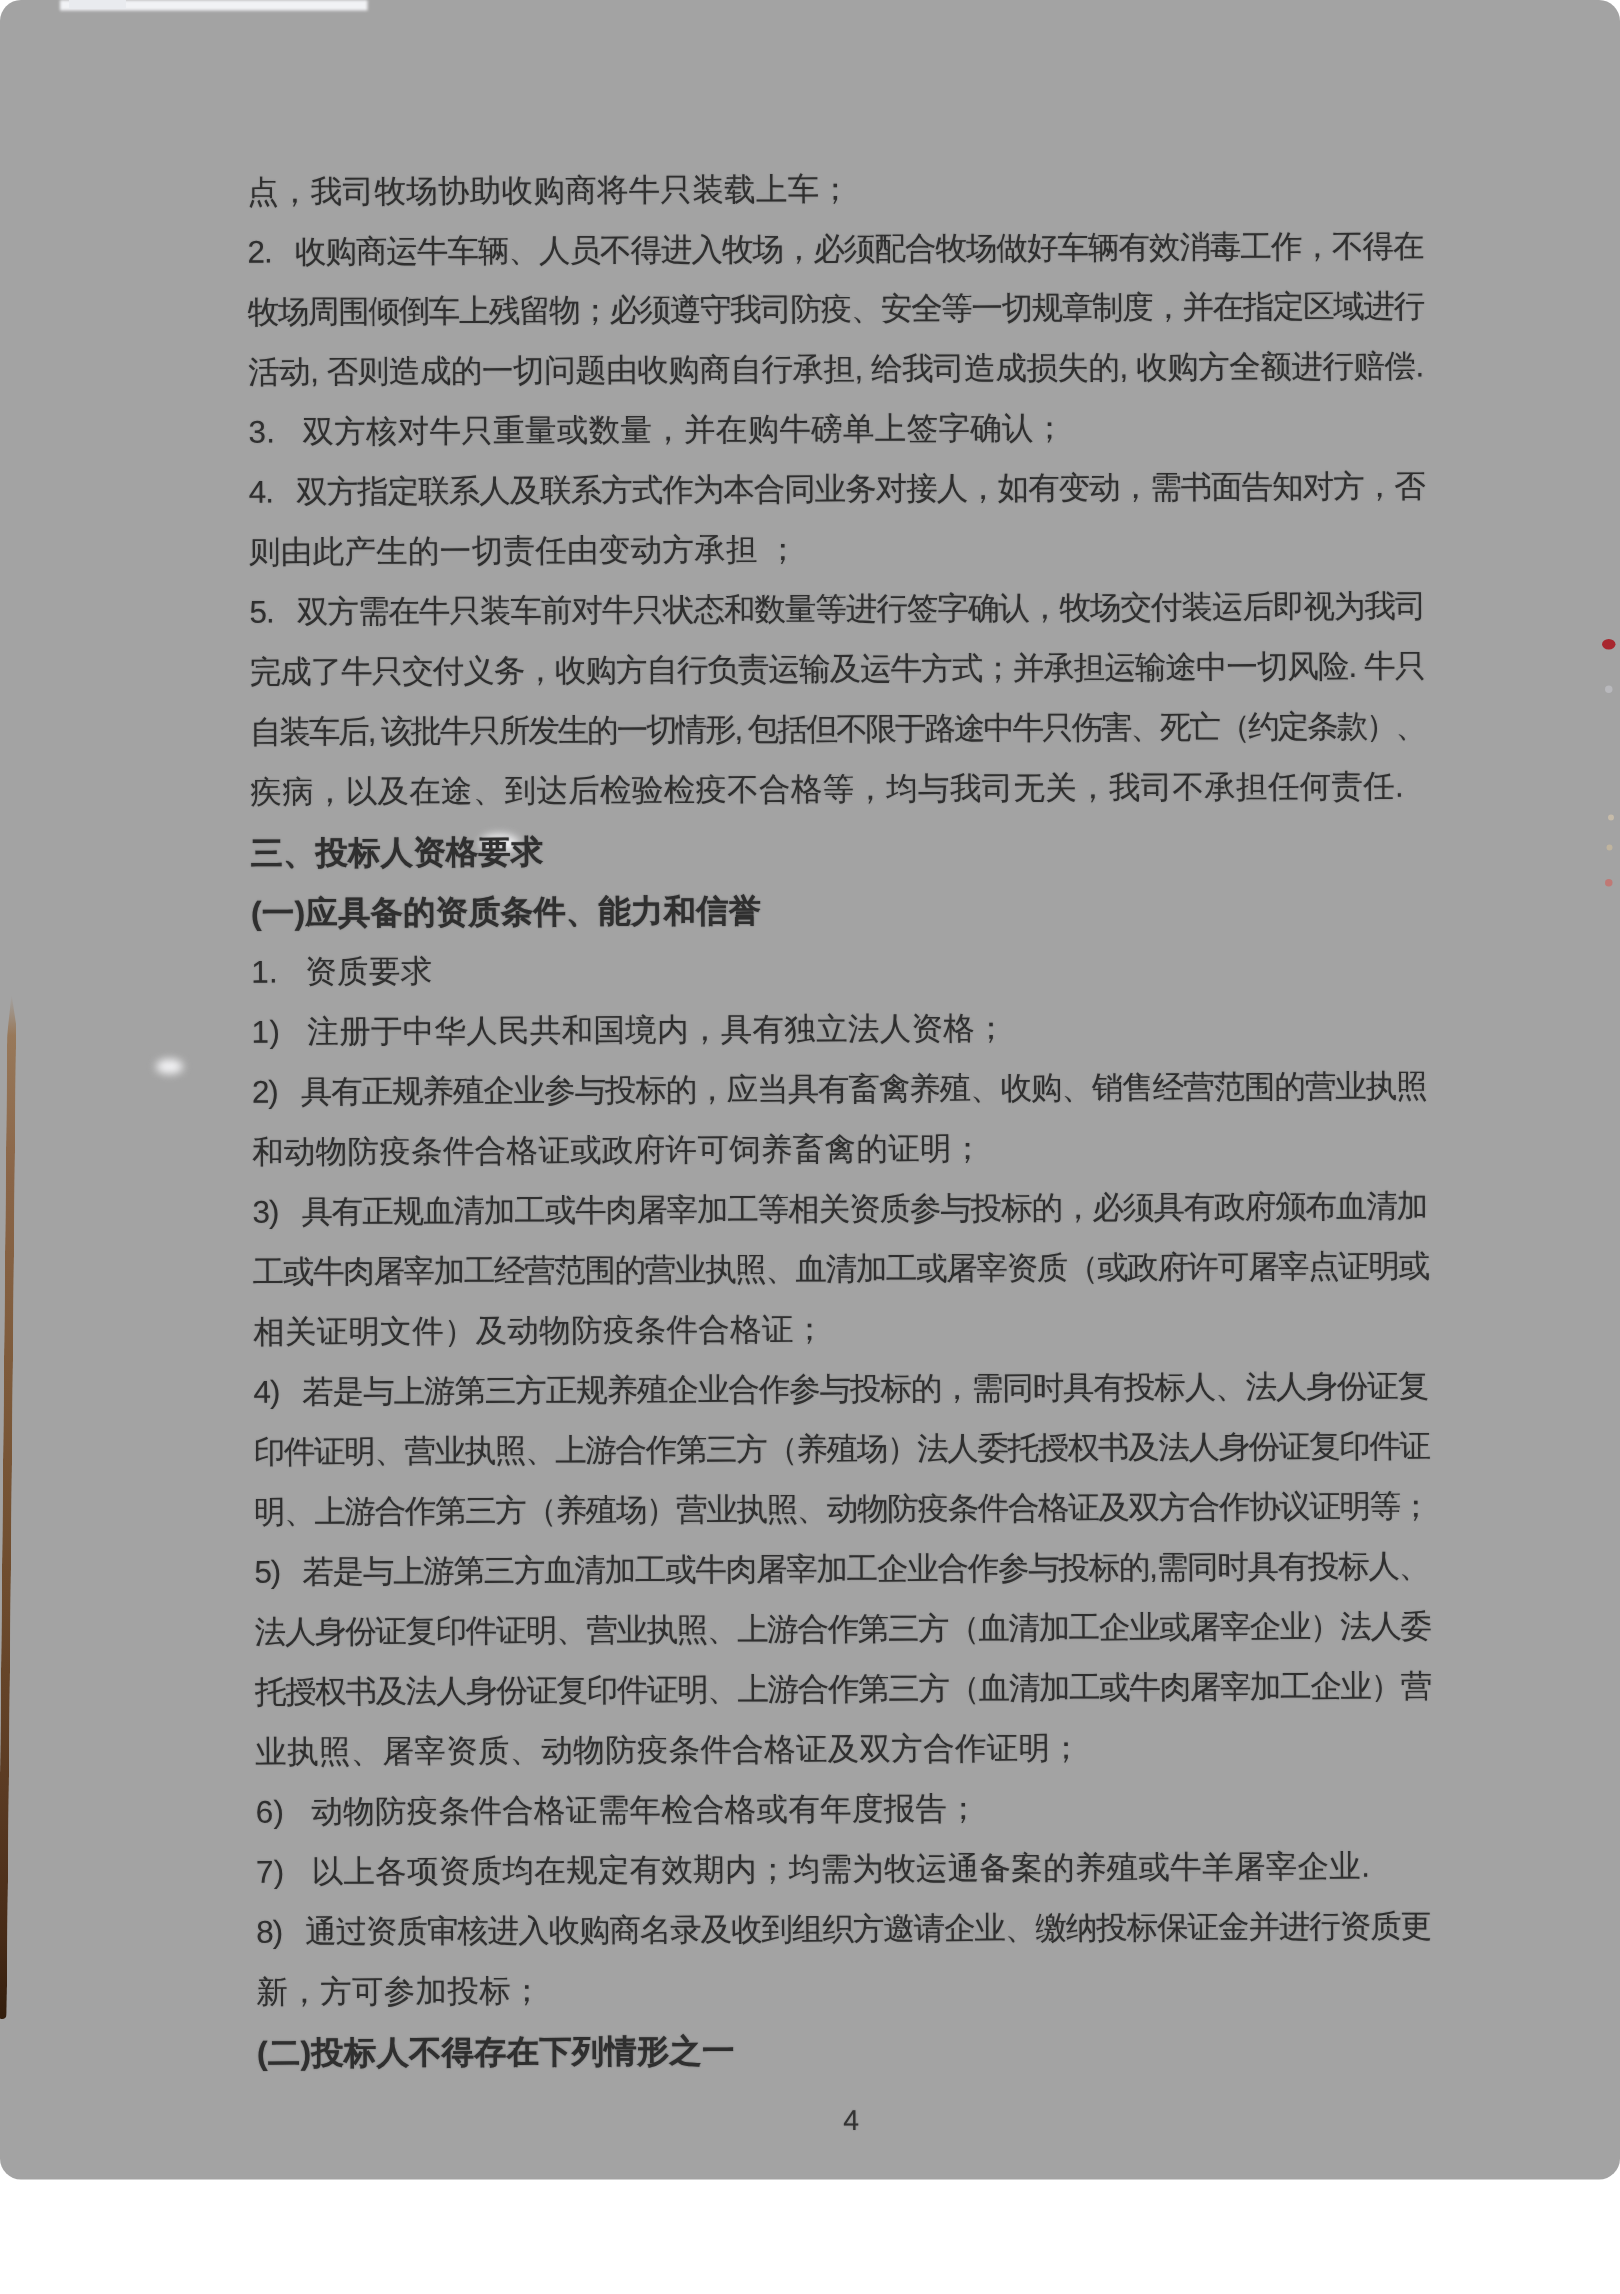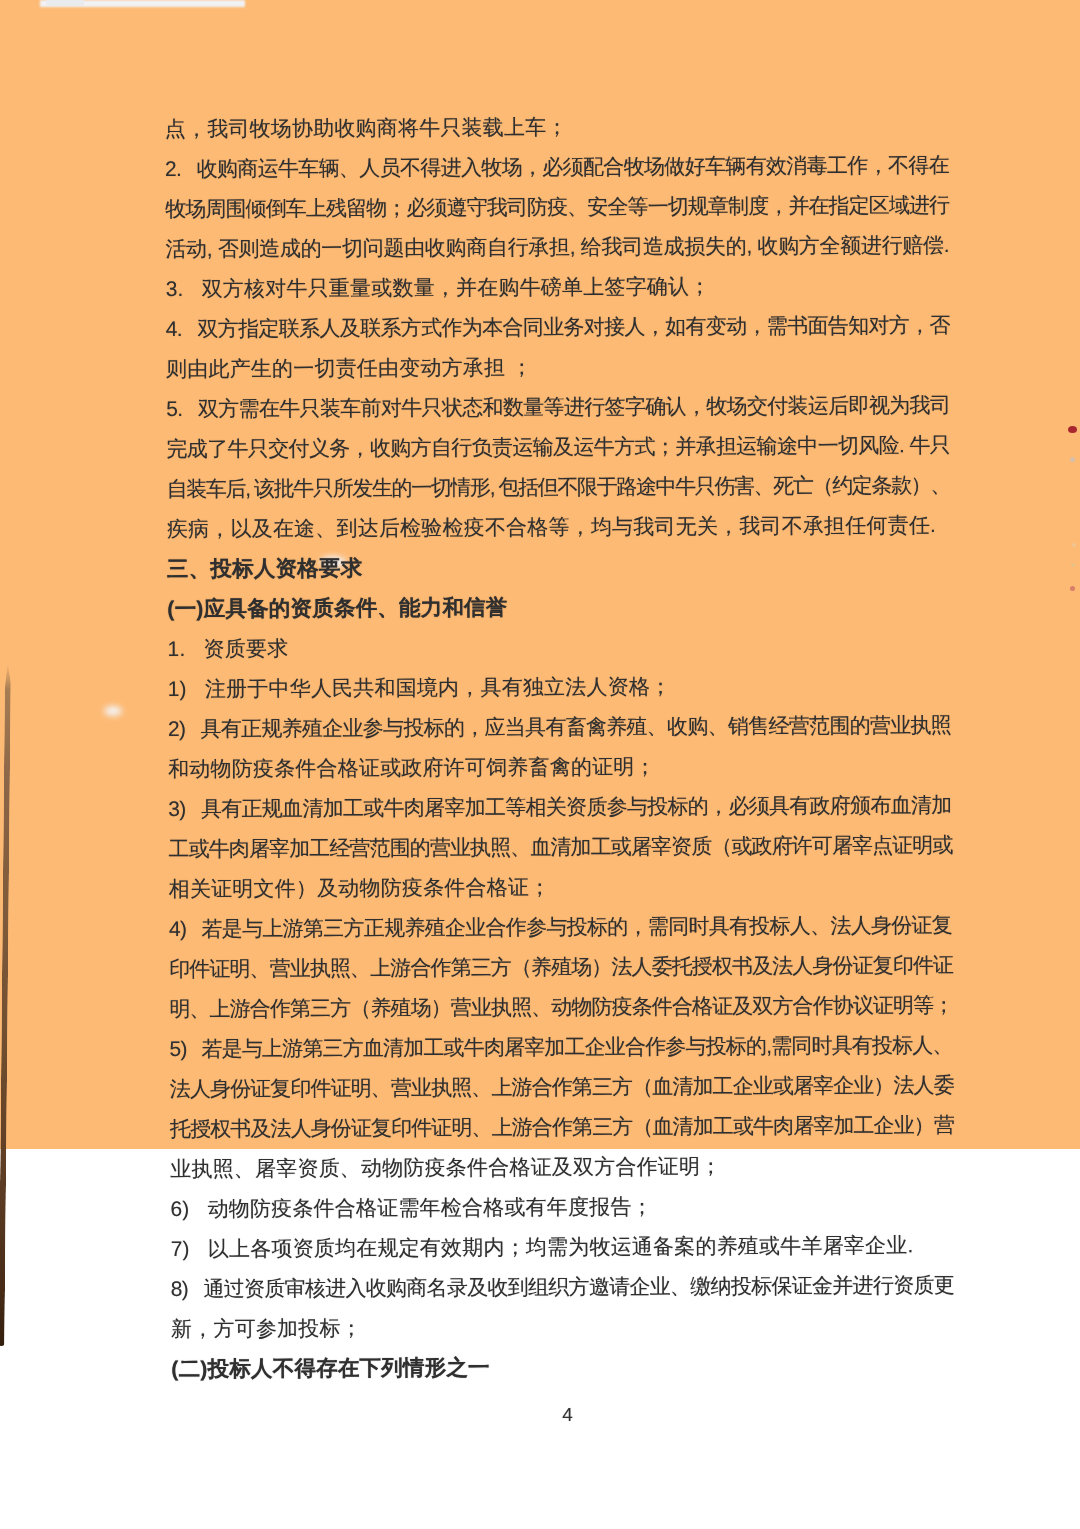--- a/index.html
+++ b/index.html
@@ -7,22 +7,23 @@
     padding: 0;
     width: 1080px;
     height: 1529px;
     background: #ffffff;
     overflow: hidden;
     font-family: "Liberation Sans", sans-serif;
   }
   .page {
     position: relative;
     width: 1080px;
-    height: 1149px;
-    background: #fdba74;
+    height: 1453px;
+    background: #a3a3a3;
+    border-radius: 14px;
   }
   
   .top-smudge {
     position: absolute;
     left: 40px; top: 0;
     width: 205px; height: 7px;
     background: #f1f2f5;
     filter: blur(1px);
   }
   .top-smudge-dark {

